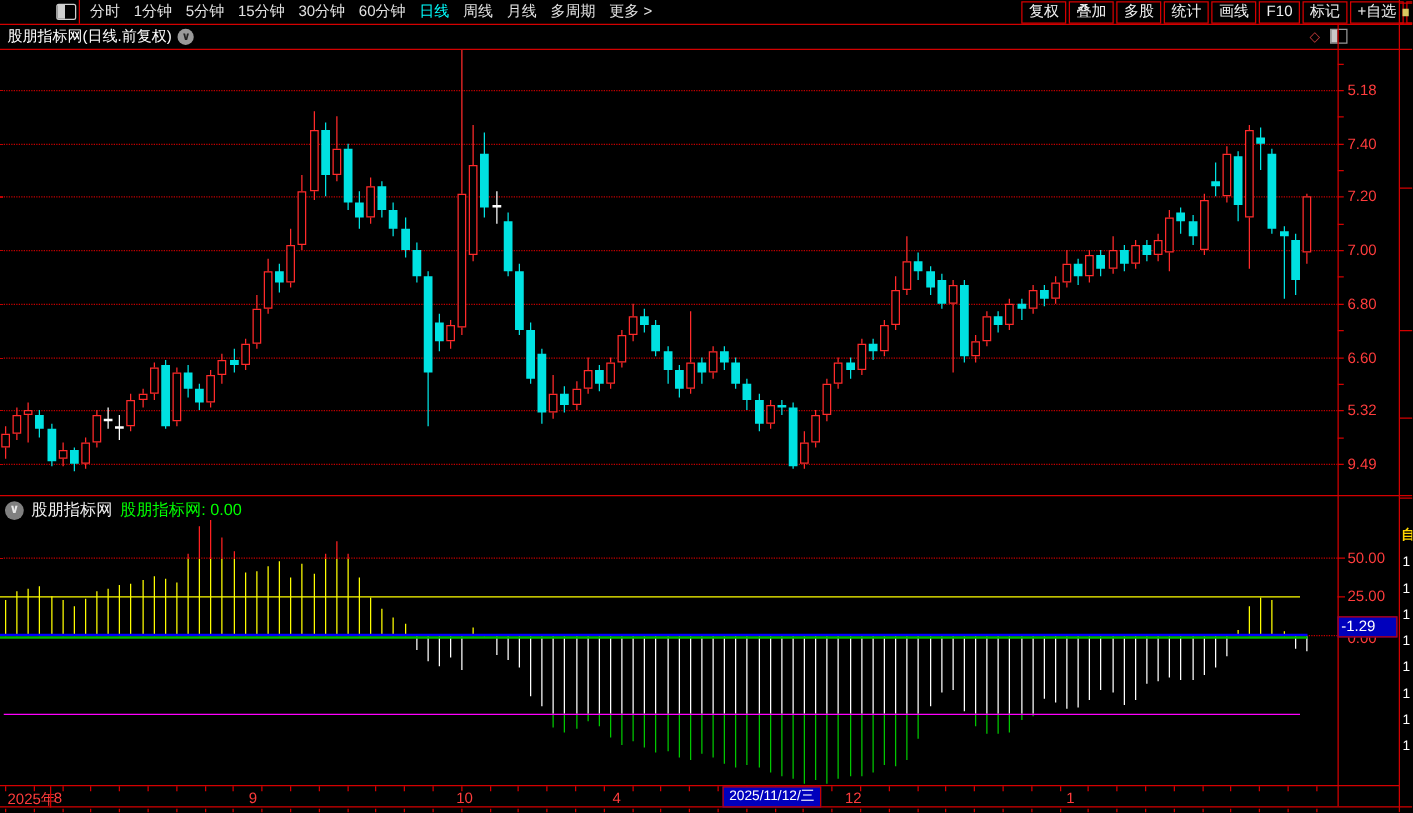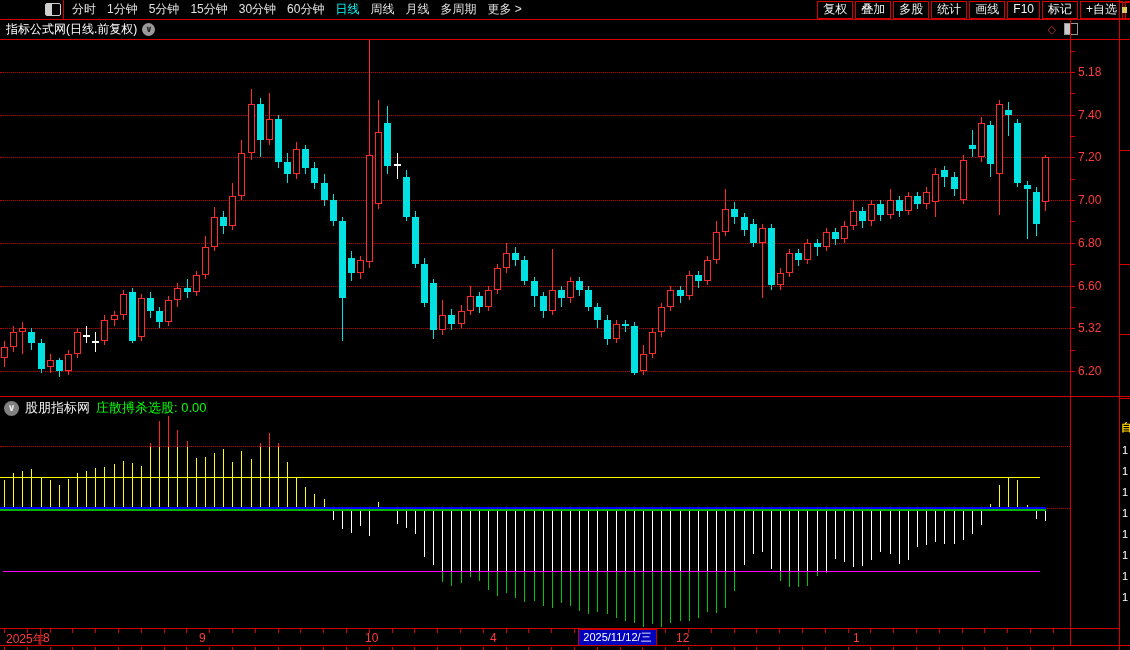--- a/index.html
+++ b/index.html
@@ -93,21 +93,21 @@
         <span class="tbtn">统计</span>
         <span class="tbtn">画线</span>
         <span class="tbtn">F10</span>
         <span class="tbtn">标记</span>
         <span class="tbtn">+自选</span>
         <span class="tbtn">返回</span>
       </div>
   </div>
 
   <div id="titlebar" class="abs">
-    <span id="stock-title">指标公式网(日线.前复权)</span>
+    <span id="stock-title">股朋指标网(日线.前复权)</span>
     <span class="chev-circle">∨</span>
     <div id="title-right">
       <span class="diamond">◇</span>
       <span class="panel-icon">
           <span></span>
         </span>
     </div>
   </div>
 
   <div id="main-chart" class="abs">
@@ -352,21 +352,21 @@
     </div>
 
   <div id="price-axis" class="abs">
       <div style="position: absolute; left: 8px; top: 26px; color: rgb(255, 60, 60);">5.18</div>
       <div style="position: absolute; left: 8px; top: 68.7px; color: rgb(255, 60, 60);">7.40</div>
       <div style="position: absolute; left: 8px; top: 111.4px; color: rgb(255, 60, 60);">7.20</div>
       <div style="position: absolute; left: 8px; top: 154.1px; color: rgb(255, 60, 60);">7.00</div>
       <div style="position: absolute; left: 8px; top: 196.8px; color: rgb(255, 60, 60);">6.80</div>
       <div style="position: absolute; left: 8px; top: 239.5px; color: rgb(255, 60, 60);">6.60</div>
       <div style="position: absolute; left: 8px; top: 282.2px; color: rgb(255, 60, 60);">5.32</div>
-      <div style="position: absolute; left: 8px; top: 324.9px; color: rgb(255, 60, 60);">6.20</div>
+      <div style="position: absolute; left: 8px; top: 324.9px; color: rgb(255, 60, 60);">9.49</div>
       <div style="position: absolute; left: 0px; top: 11.65px; width: 5px; height: 1px; background: rgb(212, 0, 0);"></div>
       <div style="position: absolute; left: 0px; top: 33px; width: 5px; height: 1px; background: rgb(212, 0, 0);"></div>
       <div style="position: absolute; left: 0px; top: 54.35px; width: 5px; height: 1px; background: rgb(212, 0, 0);"></div>
       <div style="position: absolute; left: 0px; top: 75.7px; width: 5px; height: 1px; background: rgb(212, 0, 0);"></div>
       <div style="position: absolute; left: 0px; top: 97.05px; width: 5px; height: 1px; background: rgb(212, 0, 0);"></div>
       <div style="position: absolute; left: 0px; top: 118.4px; width: 5px; height: 1px; background: rgb(212, 0, 0);"></div>
       <div style="position: absolute; left: 0px; top: 139.75px; width: 5px; height: 1px; background: rgb(212, 0, 0);"></div>
       <div style="position: absolute; left: 0px; top: 161.1px; width: 5px; height: 1px; background: rgb(212, 0, 0);"></div>
       <div style="position: absolute; left: 0px; top: 182.45px; width: 5px; height: 1px; background: rgb(212, 0, 0);"></div>
       <div style="position: absolute; left: 0px; top: 203.8px; width: 5px; height: 1px; background: rgb(212, 0, 0);"></div>
@@ -377,21 +377,21 @@
       <div style="position: absolute; left: 0px; top: 310.55px; width: 5px; height: 1px; background: rgb(212, 0, 0);"></div>
       <div style="position: absolute; left: 0px; top: 331.9px; width: 5px; height: 1px; background: rgb(212, 0, 0);"></div>
     </div>
 
   <div id="panel-sep" class="abs"></div>
 
   <div id="indicator" class="abs">
     <div id="ind-header">
       <span class="chev-circle2">∨</span>
       <span id="ind-source">股朋指标网</span>
-      <span id="ind-formula">庄散搏杀选股: 0.00</span>
+      <span id="ind-formula">股朋指标网: 0.00</span>
     </div>
   <div style="position: absolute; left: 0px; top: 49px; width: 1070px; height: 0px; border-top: 1px dotted rgb(196, 0, 0); z-index: 1;"></div>
       <div style="position: absolute; left: 0px; top: 80px; width: 1040px; height: 1px; background: rgb(255, 255, 0); z-index: 3;"></div>
       <div style="position: absolute; left: 0px; top: 110px; width: 1046px; height: 2px; background: rgb(0, 0, 255); z-index: 3;"></div>
       <div style="position: absolute; left: 0px; top: 112px; width: 1046px; height: 2px; background: rgb(0, 180, 0); z-index: 3;"></div>
       <div style="position: absolute; left: 3px; top: 174px; width: 1037px; height: 1px; background: rgb(255, 0, 255); z-index: 3;"></div>
       <div style="position: absolute; left: 1016px; top: 111px; width: 54px; height: 0px; border-top: 1px dotted rgb(196, 0, 0); z-index: 2;"></div>
       <div style="position: absolute; left: 4px; top: 83.48px; width: 1px; height: 28.52px; background: rgb(255, 255, 0); z-index: 2;"></div>
       <div style="position: absolute; left: 13px; top: 76.04px; width: 1px; height: 35.96px; background: rgb(255, 255, 0); z-index: 2;"></div>
       <div style="position: absolute; left: 22px; top: 73.56px; width: 1px; height: 38.44px; background: rgb(255, 255, 0); z-index: 2;"></div>
@@ -549,20 +549,28 @@
       <div style="position: absolute; left: 981px; top: 112px; width: 1px; height: 16.12px; background: rgb(255, 255, 255); z-index: 2;"></div>
       <div style="position: absolute; left: 990px; top: 107.04px; width: 1px; height: 4.96px; background: rgb(255, 255, 0); z-index: 2;"></div>
       <div style="position: absolute; left: 999px; top: 88.44px; width: 1px; height: 23.56px; background: rgb(255, 255, 0); z-index: 2;"></div>
       <div style="position: absolute; left: 1008px; top: 81px; width: 1px; height: 31px; background: rgb(255, 255, 0); z-index: 2;"></div>
       <div style="position: absolute; left: 1017px; top: 83.48px; width: 1px; height: 28.52px; background: rgb(255, 255, 0); z-index: 2;"></div>
       <div style="position: absolute; left: 1027px; top: 108.28px; width: 1px; height: 3.72px; background: rgb(255, 255, 0); z-index: 2;"></div>
       <div style="position: absolute; left: 1036px; top: 112px; width: 1px; height: 9.92px; background: rgb(255, 255, 255); z-index: 2;"></div>
       <div style="position: absolute; left: 1045px; top: 112px; width: 1px; height: 12.4px; background: rgb(255, 255, 255); z-index: 2;"></div>
     </div>
 
+  <div id="ind-axis" class="abs">
+    <div class="ia-tick" style="top:49px"></div>
+    <div class="ia-tick" style="top:80px"></div>
+    <span class="ia-label" style="top:42px">50.00</span>
+    <span class="ia-label" style="top:73px">25.00</span>
+    <span class="ia-label" style="top:106px;z-index:1">0.00</span>
+    <div id="ind-cur-box">-1.29</div>
+  </div>
 
   <div id="date-axis" class="abs">
     <span class="da-label" style="left:6px">2025年</span>
     <div id="da-divider"></div>
     <div id="da-highlight" style="left: 578px; width: 77px; font-size: 11px;">2025/11/12/三</div>
   <div class="da-label" style="position: absolute; left: 43px; top: 2px; color: rgb(255, 60, 60);">8</div>
       <div class="da-label" style="position: absolute; left: 199px; top: 2px; color: rgb(255, 60, 60);">9</div>
       <div class="da-label" style="position: absolute; left: 365px; top: 2px; color: rgb(255, 60, 60);">10</div>
       <div class="da-label" style="position: absolute; left: 490px; top: 2px; color: rgb(255, 60, 60);">4</div>
       <div class="da-label" style="position: absolute; left: 676px; top: 2px; color: rgb(255, 60, 60);">12</div>

